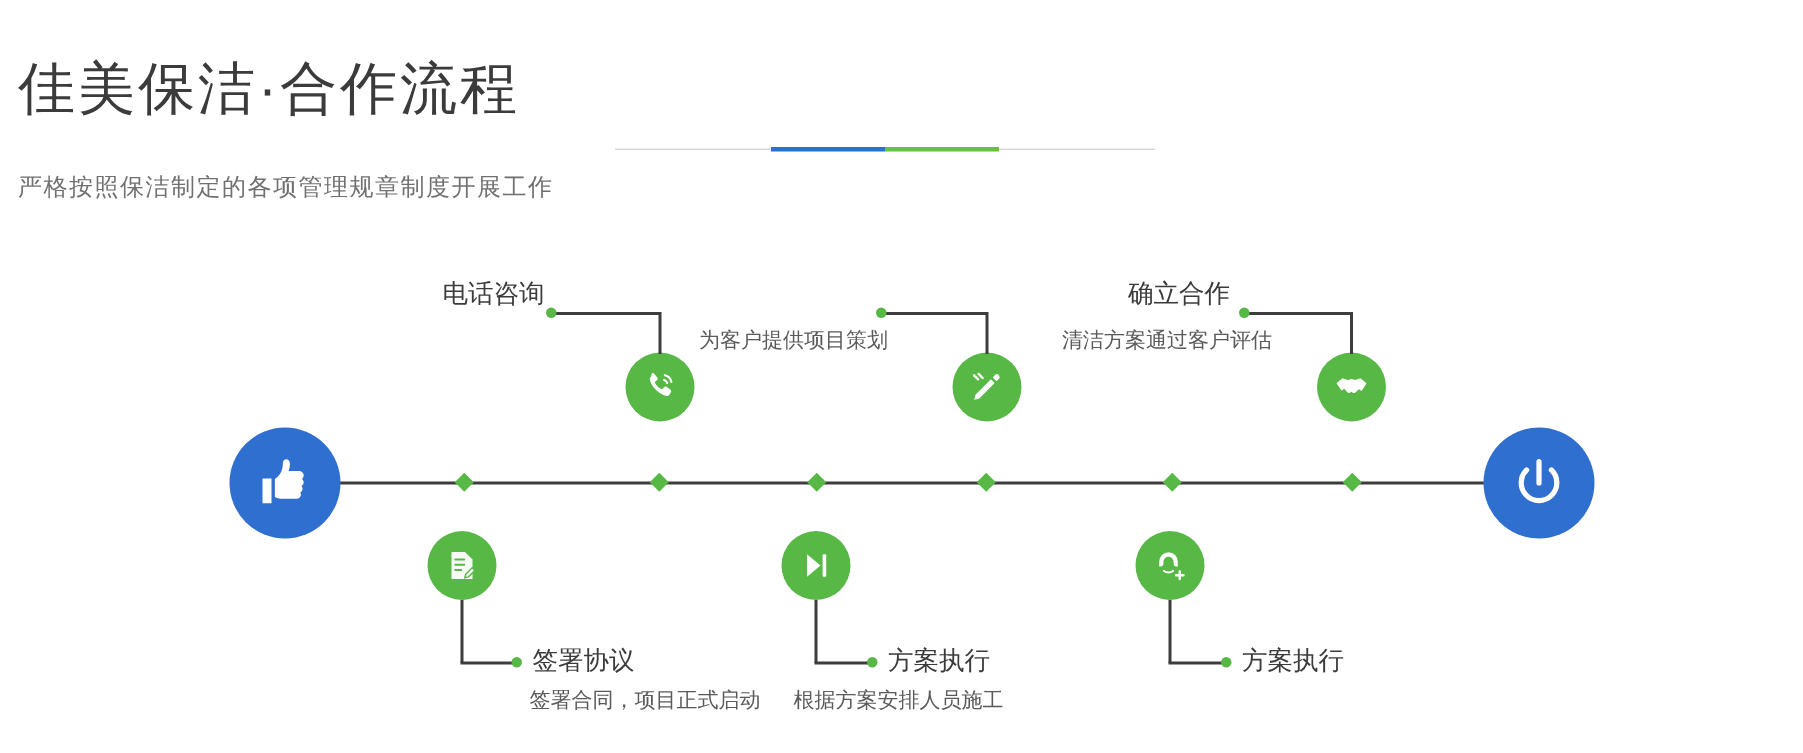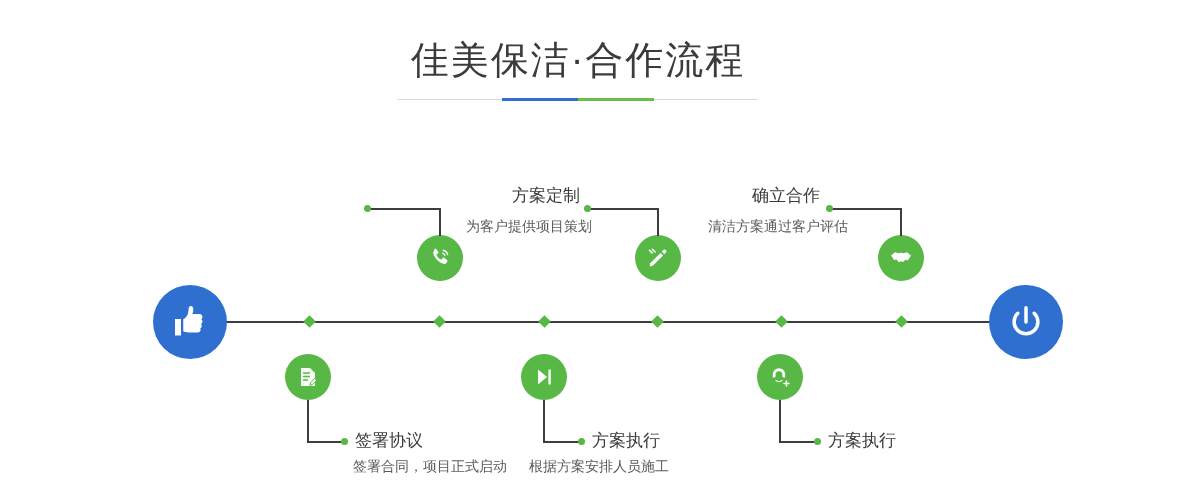--- a/index.html
+++ b/index.html
@@ -5,21 +5,21 @@
   html,body{margin:0;padding:0;}
   body{
     width:1202px;height:502px;
     background:#ffffff;
     font-family:"Liberation Sans","DejaVu Sans",sans-serif;
     overflow:hidden;
     position:relative;
   }
   
   .header{
-    position:absolute;left:0;top:0;width:1156px;text-align:center;
+    position:absolute;left:12px;top:0;width:1156px;
   }
   .title{
     margin-top:38px;
     font-size:38px;
     letter-spacing:2px;
     color:#3b3b3b;
     font-weight:normal;
     line-height:1.2;
   }
   .rule-wrap{
@@ -101,20 +101,21 @@
 </head>
 <body>
 
 <div class="header">
   <div class="title">佳美保洁·合作流程</div>
   <div class="rule-wrap">
     <div class="rule-base"></div>
     <div class="rule-blue"></div>
     <div class="rule-green"></div>
   </div>
+  <div class="subtitle">严格按照保洁制定的各项管理规章制度开展工作</div>
 </div>
 
 <div class="timeline">
 
   <div class="axis"></div>
 
   <div class="endcap left">
     <span>
       <svg width="36" height="36" viewBox="0 0 24 24" fill="#ffffff">
         <path d="M2 10h4v11H2z"></path>
@@ -144,37 +145,37 @@
       <svg width="24" height="24" viewBox="0 0 24 24" fill="#ffffff">
         <path d="M6.6 2.8c.5-.3 1.2-.2 1.6.3l2 2.6c.4.5.3 1.2-.1 1.6l-1.2 1c-.3.3-.4.7-.2 1.1.9 1.7 2.3 3.1 4 4 .4.2.8.1 1.1-.2l1-1.2c.4-.5 1.1-.5 1.6-.1l2.6 2c.5.4.6 1.1.3 1.6l-1.1 1.7c-.4.6-1.1.9-1.8.8-2.4-.4-5.1-2-7.2-4.1S5.6 9.3 5.2 6.9c-.1-.7.2-1.4.8-1.8z"></path>
         <path d="M15.2 4.2c2.2.5 3.9 2.2 4.4 4.4" stroke="#ffffff" stroke-width="1.4" fill="none" stroke-linecap="round"></path>
         <path d="M14.8 7.3c1 .3 1.8 1.1 2.1 2.1" stroke="#ffffff" stroke-width="1.4" fill="none" stroke-linecap="round"></path>
       </svg>
     </span>
   </div>
   <div class="conn-v" style="left:439px;top:58px;height:28px;"></div>
   <div class="conn-h" style="left:368px;top:58px;width:72px;"></div>
   <div class="dot" style="left:364px;top:55px;"></div>
+  <div class="lbl up" style="left:253px;top:34px;width:110px;text-align:right;">
+    <div class="t">电话咨询</div>
+  </div>
 
   <div class="node-icon" style="left:635px;top:85px;">
     <span>
       <svg width="24" height="24" viewBox="0 0 24 24" fill="#ffffff">
         <path d="M4.2 17.3 14.6 6.9l2.5 2.5L6.7 19.8l-3.2.7z"></path>
         <path d="M15.8 5.7 18.3 8.2l1.6-1.6a1.8 1.8 0 0 0 0-2.5l-.1-.1a1.8 1.8 0 0 0-2.5 0z"></path>
         <path d="M3.4 4.2 6.1 6.9" stroke="#ffffff" stroke-width="1.6" stroke-linecap="round"></path>
         <path d="M6.4 3.3 9.1 6" stroke="#ffffff" stroke-width="1.6" stroke-linecap="round"></path>
       </svg>
     </span>
   </div>
   <div class="conn-v" style="left:657px;top:58px;height:28px;"></div>
   <div class="conn-h" style="left:588px;top:58px;width:70px;"></div>
   <div class="dot" style="left:584px;top:55px;"></div>
-  <div class="lbl" style="left:470px;top:34px;width:110px;text-align:right;">
-    <div class="t">方案定制</div>
-  </div>
   <div class="lbl" style="left:466px;top:63px;width:150px;text-align:left;">
     <div class="d">为客户提供项目策划</div>
   </div>
 
   <div class="node-icon" style="left:878px;top:85px;">
     <span>
       <svg width="24" height="24" viewBox="0 0 24 24" fill="#ffffff">
         <path d="M2 9.5 6 6.2l3.4 1.1 2.6-.6 2.6.6L18 6.2l4 3.3-3.2 5.1-1.9-1.1-2.3 2.1c-.6.5-1.4.5-2 0l-.6-.5-.8.6c-.6.5-1.5.4-2-.2l-2-2.3-1.9 1.1z"></path>
       </svg>
     </span>

